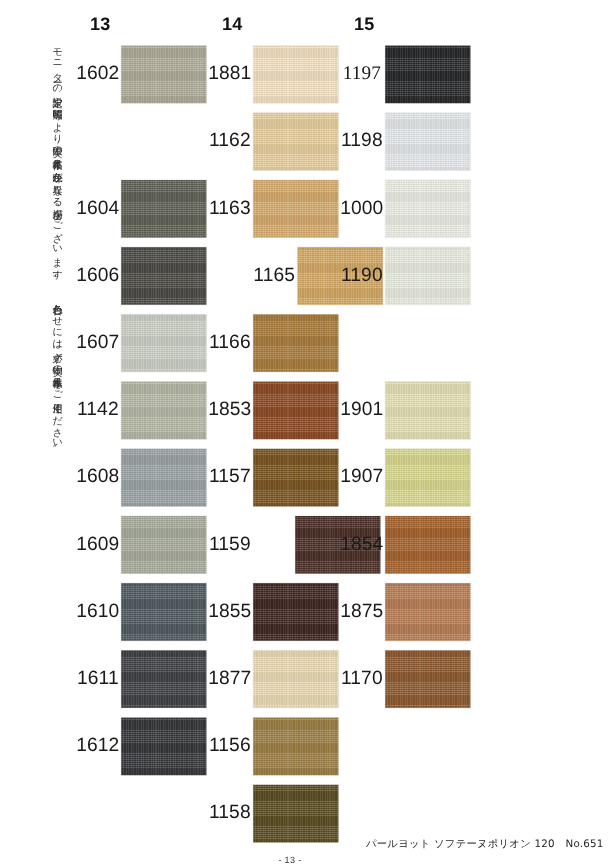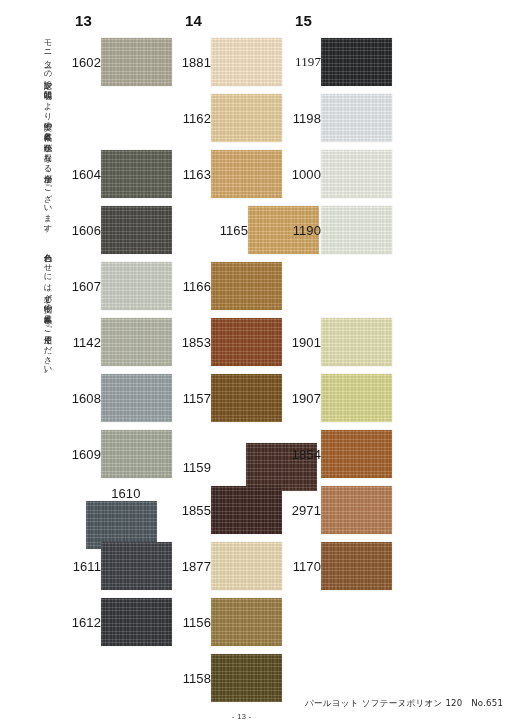--- a/index.html
+++ b/index.html
@@ -70,22 +70,22 @@
     height: 48px;
     width: 118px;
     display: flex;
     align-items: center;
   }
   .swatch-row.spacer .swatch-code,
   .swatch-row.spacer .swatch-chip { visibility: hidden; }
 
   .swatch-code {
     width: 39px;
-    font-size: 13px;
-    text-align: right;
+    font-size: 16px;
+    text-align: center;
     color: #1a1a1a;
     letter-spacing: 0.1px;
     flex: 0 0 auto;
   }
 
   .swatch-chip {
     width: 71px;
     height: 48px;
     flex: 0 0 auto;
     position: relative;
@@ -158,21 +158,21 @@
           <span class="swatch-chip" style="background-color: rgb(182, 184, 167);"></span>
         </div>
         <div class="swatch-row" style="top: 336px;">
           <span class="swatch-code">1608</span>
           <span class="swatch-chip" style="background-color: rgb(154, 163, 166);"></span>
         </div>
         <div class="swatch-row" style="top: 392px;">
           <span class="swatch-code">1609</span>
           <span class="swatch-chip" style="background-color: rgb(168, 172, 156);"></span>
         </div>
-        <div class="swatch-row" style="top: 448px; flex-direction: column;">
+        <div class="swatch-row" style="top: 448px;">
           <span class="swatch-code">1610</span>
           <span class="swatch-chip" style="background-color: rgb(79, 89, 95);"></span>
         </div>
         <div class="swatch-row" style="top: 504px;">
           <span class="swatch-code">1611</span>
           <span class="swatch-chip" style="background-color: rgb(62, 65, 69);"></span>
         </div>
         <div class="swatch-row" style="top: 560px;">
           <span class="swatch-code">1612</span>
           <span class="swatch-chip" style="background-color: rgb(53, 55, 58);"></span>
@@ -203,21 +203,21 @@
           <span class="swatch-chip" style="background-color: rgb(169, 123, 59);"></span>
         </div>
         <div class="swatch-row" style="top: 280px;">
           <span class="swatch-code">1853</span>
           <span class="swatch-chip" style="background-color: rgb(141, 74, 36);"></span>
         </div>
         <div class="swatch-row" style="top: 336px;">
           <span class="swatch-code">1157</span>
           <span class="swatch-chip" style="background-color: rgb(122, 84, 32);"></span>
         </div>
-        <div class="swatch-row" style="top: 405px; gap: 35px;">
+        <div class="swatch-row" style="top: 392px; gap: 35px;">
           <span class="swatch-code">1159</span>
           <span class="swatch-chip" style="background-color: rgb(74, 47, 38);"></span>
         </div>
         <div class="swatch-row" style="top: 448px;">
           <span class="swatch-code">1855</span>
           <span class="swatch-chip" style="background-color: rgb(63, 39, 33);"></span>
         </div>
         <div class="swatch-row" style="top: 504px;">
           <span class="swatch-code">1877</span>
           <span class="swatch-chip" style="background-color: rgb(236, 219, 181);"></span>
@@ -261,21 +261,21 @@
         </div>
         <div class="swatch-row" style="top: 336px;">
           <span class="swatch-code">1907</span>
           <span class="swatch-chip" style="background-color: rgb(217, 217, 142);"></span>
         </div>
         <div class="swatch-row" style="top: 392px;">
           <span class="swatch-code">1854</span>
           <span class="swatch-chip" style="background-color: rgb(166, 98, 44);"></span>
         </div>
         <div class="swatch-row" style="top: 448px;">
-          <span class="swatch-code">2971</span>
+          <span class="swatch-code">1875</span>
           <span class="swatch-chip" style="background-color: rgb(183, 125, 83);"></span>
         </div>
         <div class="swatch-row" style="top: 504px;">
           <span class="swatch-code">1170</span>
           <span class="swatch-chip" style="background-color: rgb(140, 90, 48);"></span>
         </div>
       </div>
     </div>
   </div>
 

